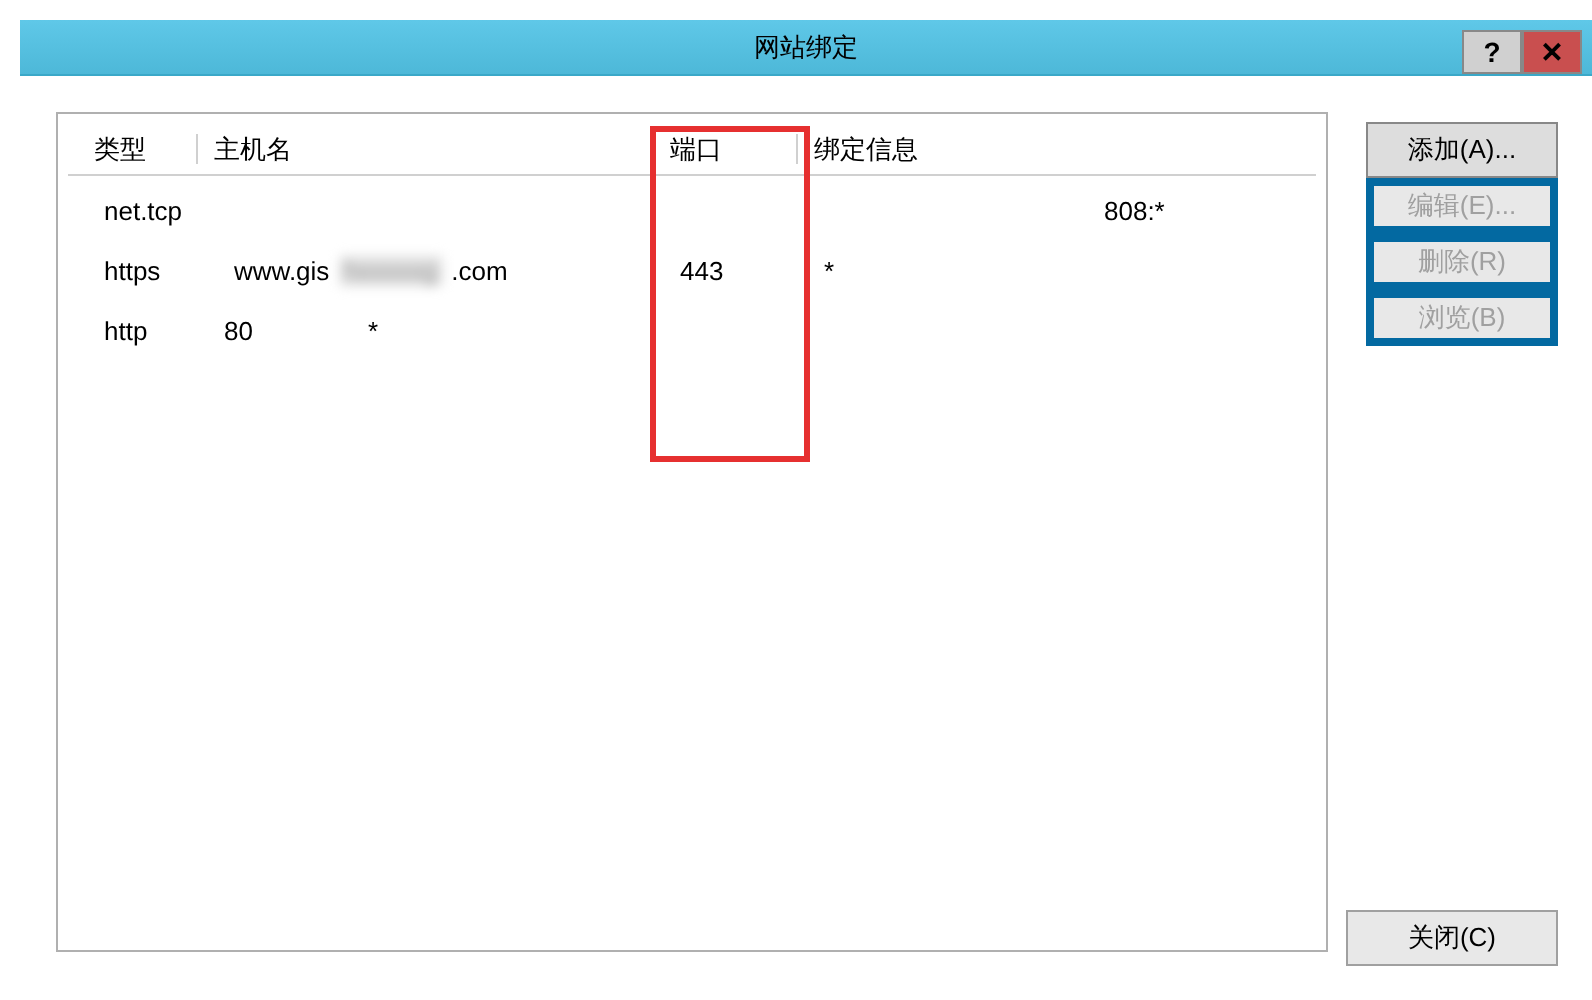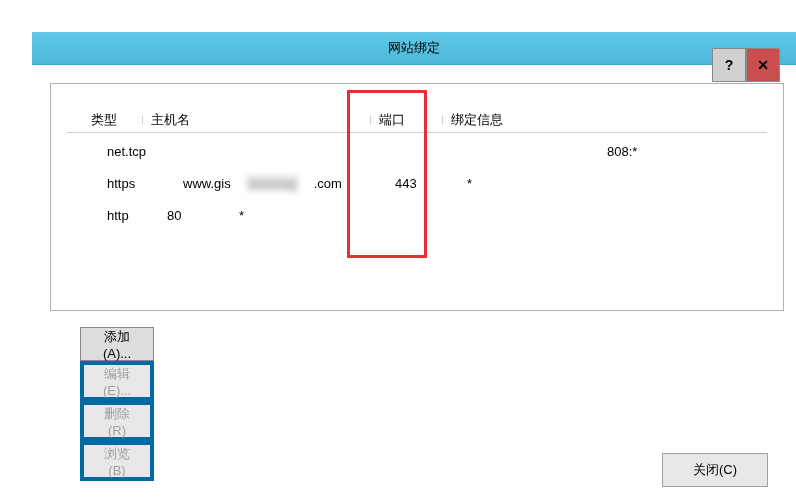--- a/index.html
+++ b/index.html
@@ -1,18 +1,18 @@
 <!DOCTYPE html>
 <html><head>
   <meta charset="utf-8">
   <style>
     * {
       box-sizing: border-box;
       margin: 0;
-      padding: 16px;
+      padding: 5px;
     }
     body {
       font-family: "Microsoft YaHei", "SimSun", Arial, sans-serif;
       font-size: 13px;
       background: #ffffff;
       width: 796px;
       height: 500px;
       overflow: hidden;
     }
     .titlebar {
@@ -52,21 +52,20 @@
     }
     .titlebar-btn.close {
       background: #c94f4f;
       color: #000;
     }
     .dialog-body {
       display: flex;
       padding: 18px 12px 8px 18px;
       height: calc(100% - 28px);
       position: relative;
-      flex-direction: column;
     }
     .table-container {
       flex: 1;
       border: 1px solid #b0b0b0;
       background: #fff;
       height: 420px;
       overflow: hidden;
       position: relative;
     }
     .table-header {
@@ -143,21 +142,21 @@
       color: #a0a0a0;
       cursor: default;
     }
     .btn.add {
       background: #ddd;
       border: 1px solid #888;
     }
     .close-btn-wrap {
       position: absolute;
       right: 12px;
-      bottom: 2px;
+      bottom: 12px;
     }
     .close-btn {
       width: 106px;
       height: 28px;
       border: 1px solid #a0a0a0;
       background: #e8e8e8;
       font-size: 13px;
       cursor: pointer;
       display: flex;
       align-items: center;

